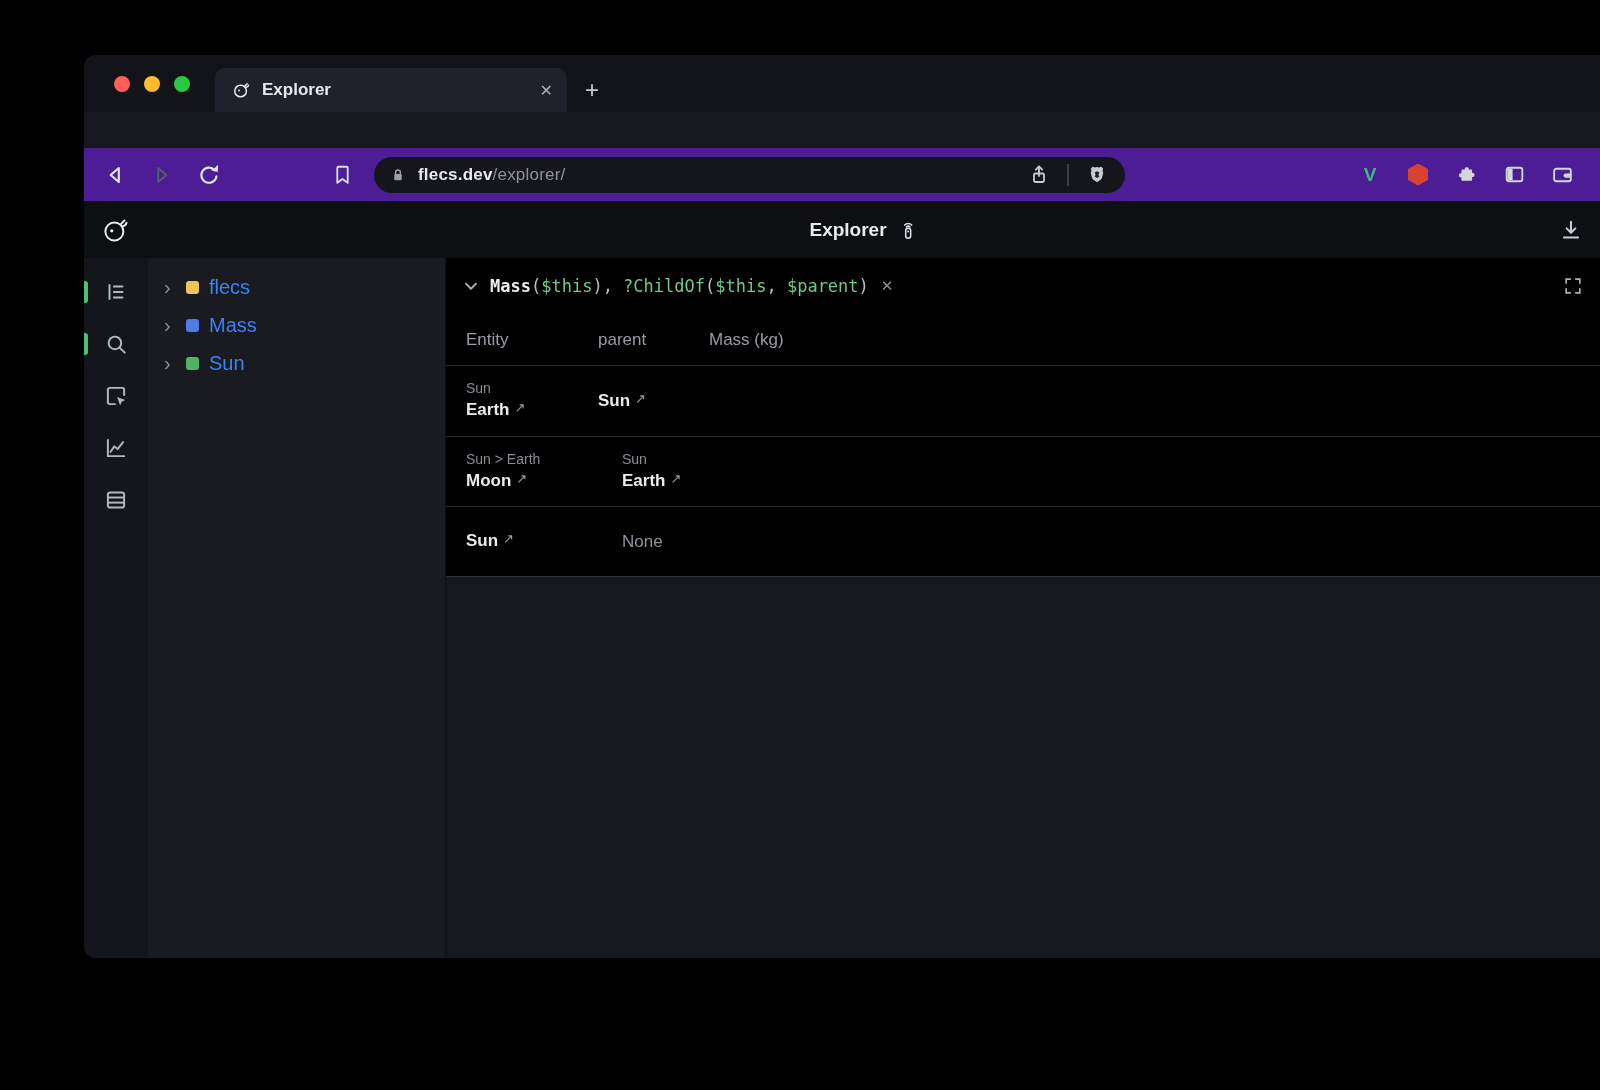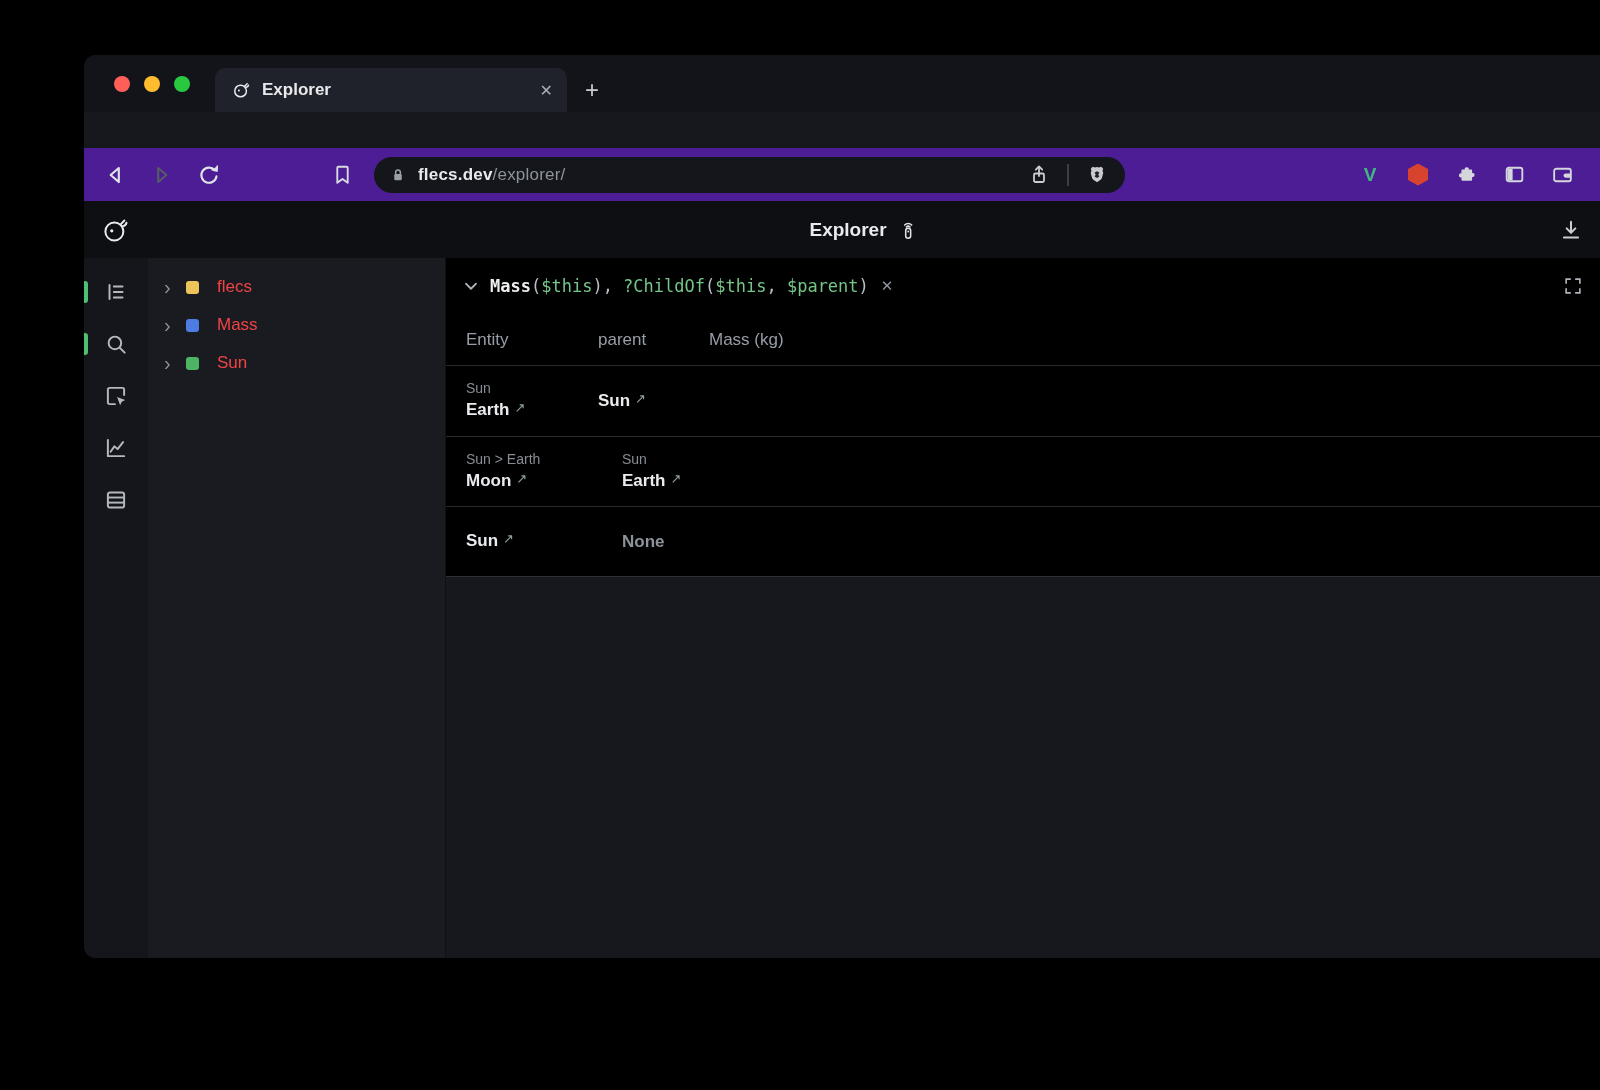--- a/index.html
+++ b/index.html
@@ -48,21 +48,21 @@
   .app-body { flex:1; display:flex; min-height:0; }
   .rail { flex:0 0 64px; background:#14161b; position:relative; display:flex; flex-direction:column; align-items:center; padding-top:20px; gap:24px; }
   .rail-btn { width:28px; height:28px; display:flex; align-items:center; justify-content:center; background:none; border:none; }
   .rail-indicator { position:absolute; left:0; width:4px; height:22px; border-radius:0 3px 3px 0; background:#4fbf73; }
   .ind-1 { top:23px; } .ind-2 { top:75px; }
 
   .tree { flex:0 0 297px; background:#191b21; padding-top:10px; }
   .tree-item { height:38px; display:flex; align-items:center; padding-left:16px; cursor:default; }
   .tree-chevron { font-size:20px; color:#8b9098; width:16px; line-height:16px; }
   .tree-swatch { width:13px; height:13px; border-radius:3px; margin:0 10px 0 6px; }
-  .tree-label { font-size:17px; color:#ef4444;margin-left:8px; }
+  .tree-label { font-size:20px; color:#3b82f6; }
 
   .main { flex:1; background:#16181e; border-left:1px solid #0e1013; position:relative; min-width:0; }
   .panel { background:#000000; border-bottom:1px solid #2c3037; }
 
   .query-header { height:56px; display:flex; align-items:center; padding-left:14px; position:relative; }
   .query-text { margin-left:8px; font-family:"DejaVu Sans Mono",monospace; font-size:17px; white-space:pre; }
   .q-ident { color:#eceef0; font-weight:bold; }
   .q-var { color:#74c689; }
   .q-punct { color:#b9bec6; }
   .query-clear { margin-left:12px; font-size:15px; color:#8d939b; background:none; border:none; }
@@ -74,21 +74,21 @@
   .th { font-size:17px; color:#979da6; }
   .c-entity { width:132px; } .c-parent { width:111px; } .c-mass { flex:1; }
 
   .trow { height:70px; display:flex; align-items:stretch; padding-left:20px; }
   .trow + .trow { border-top:1px solid #262a31;gap:24px; }
   .cell { display:flex; flex-direction:column; justify-content:center; }
   .epath { font-size:14px; color:#878c94; line-height:19px; }
   .epath:empty { display:none; }
   .name-line { display:flex; align-items:baseline; line-height:24px; }
   .ename { font-size:17px; font-weight:bold; color:#e9ebee; text-decoration:none; }
-  .ename.muted { font-weight:bold; color:#8d939b; }
+  .ename.muted { font-weight:normal; color:#8d939b; }
   .elink { font-size:13px; color:#8fa396; margin-left:5px; position:relative; top:-3px; }
   .mass { font-family:"DejaVu Sans Mono",monospace; font-size:17px; color:#7bcb90; }
 
   svg { display:block; }
 </style>
 </head>
 <body>
 
 <div class="window">
 

